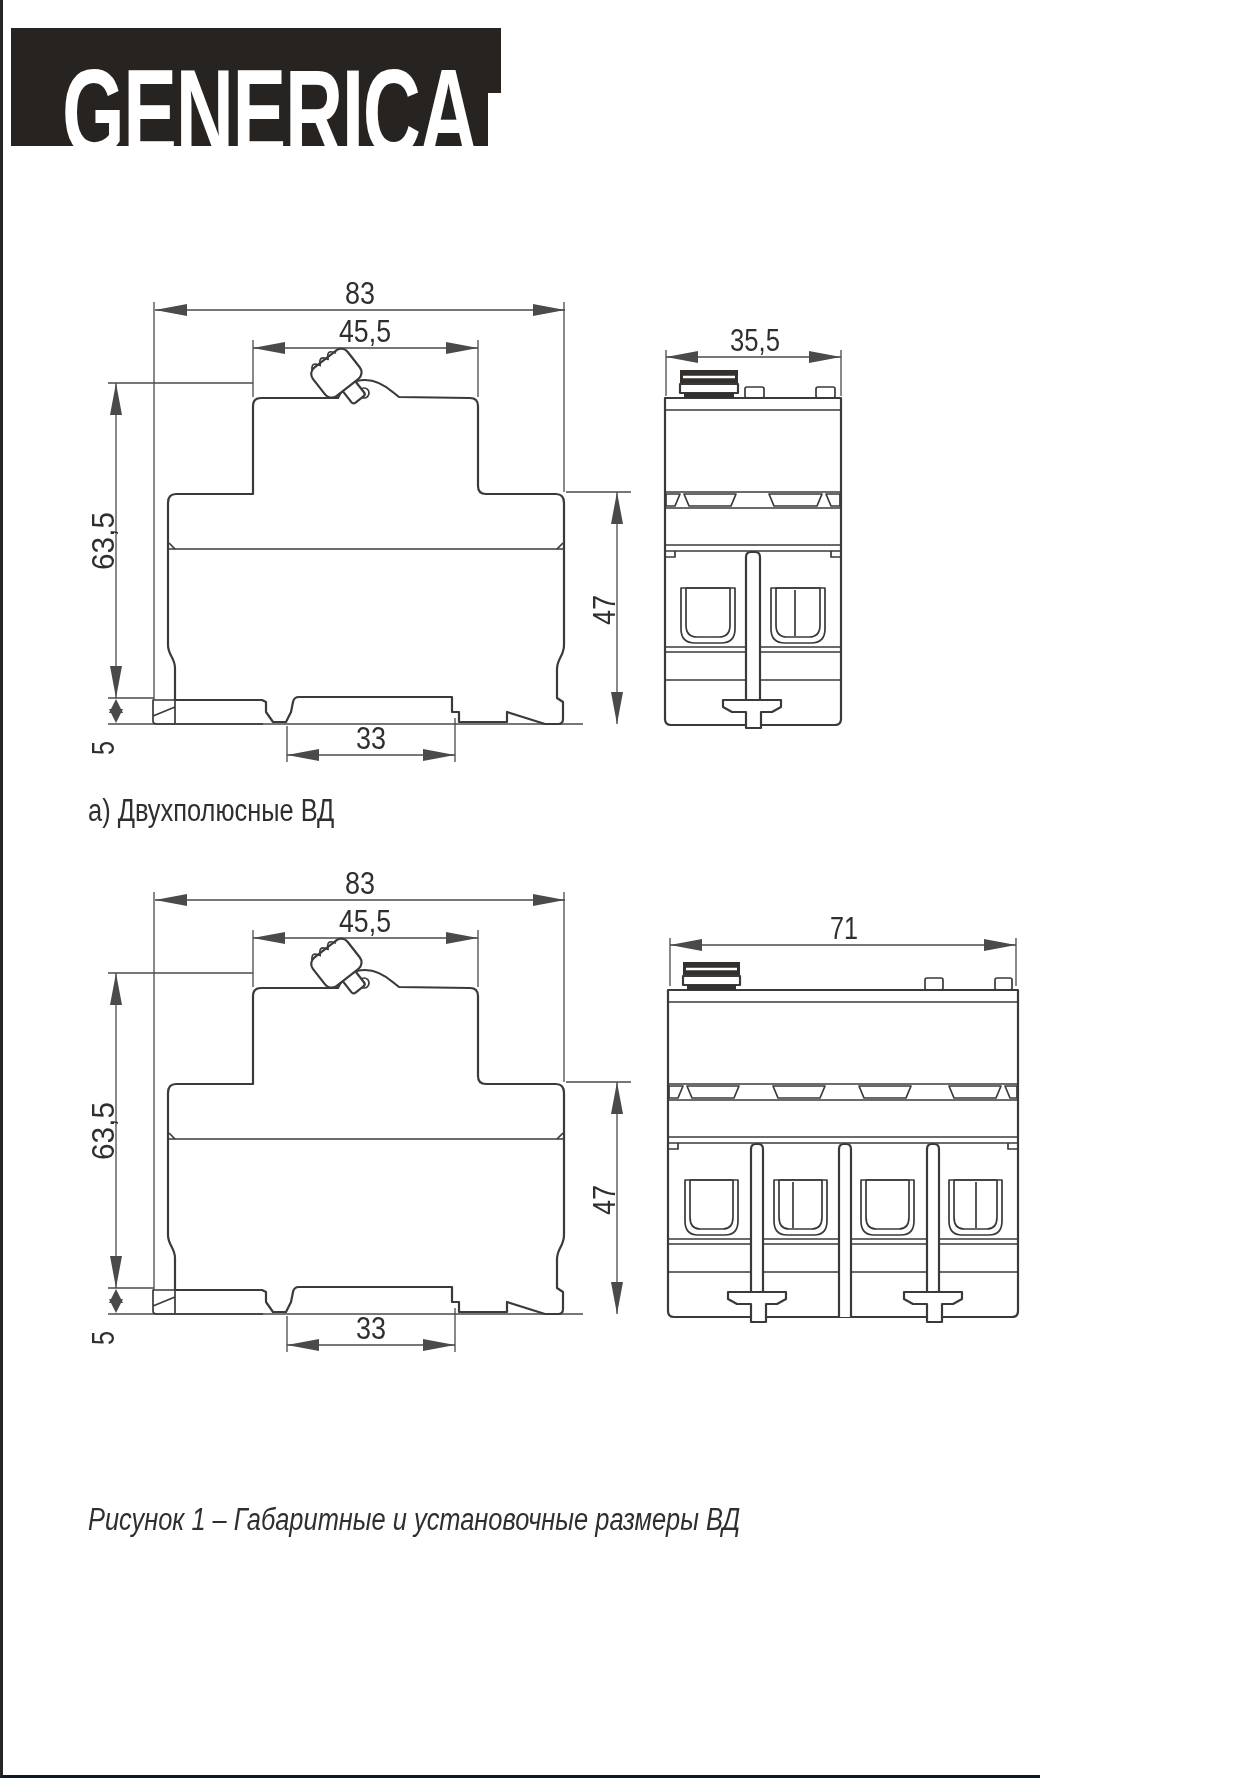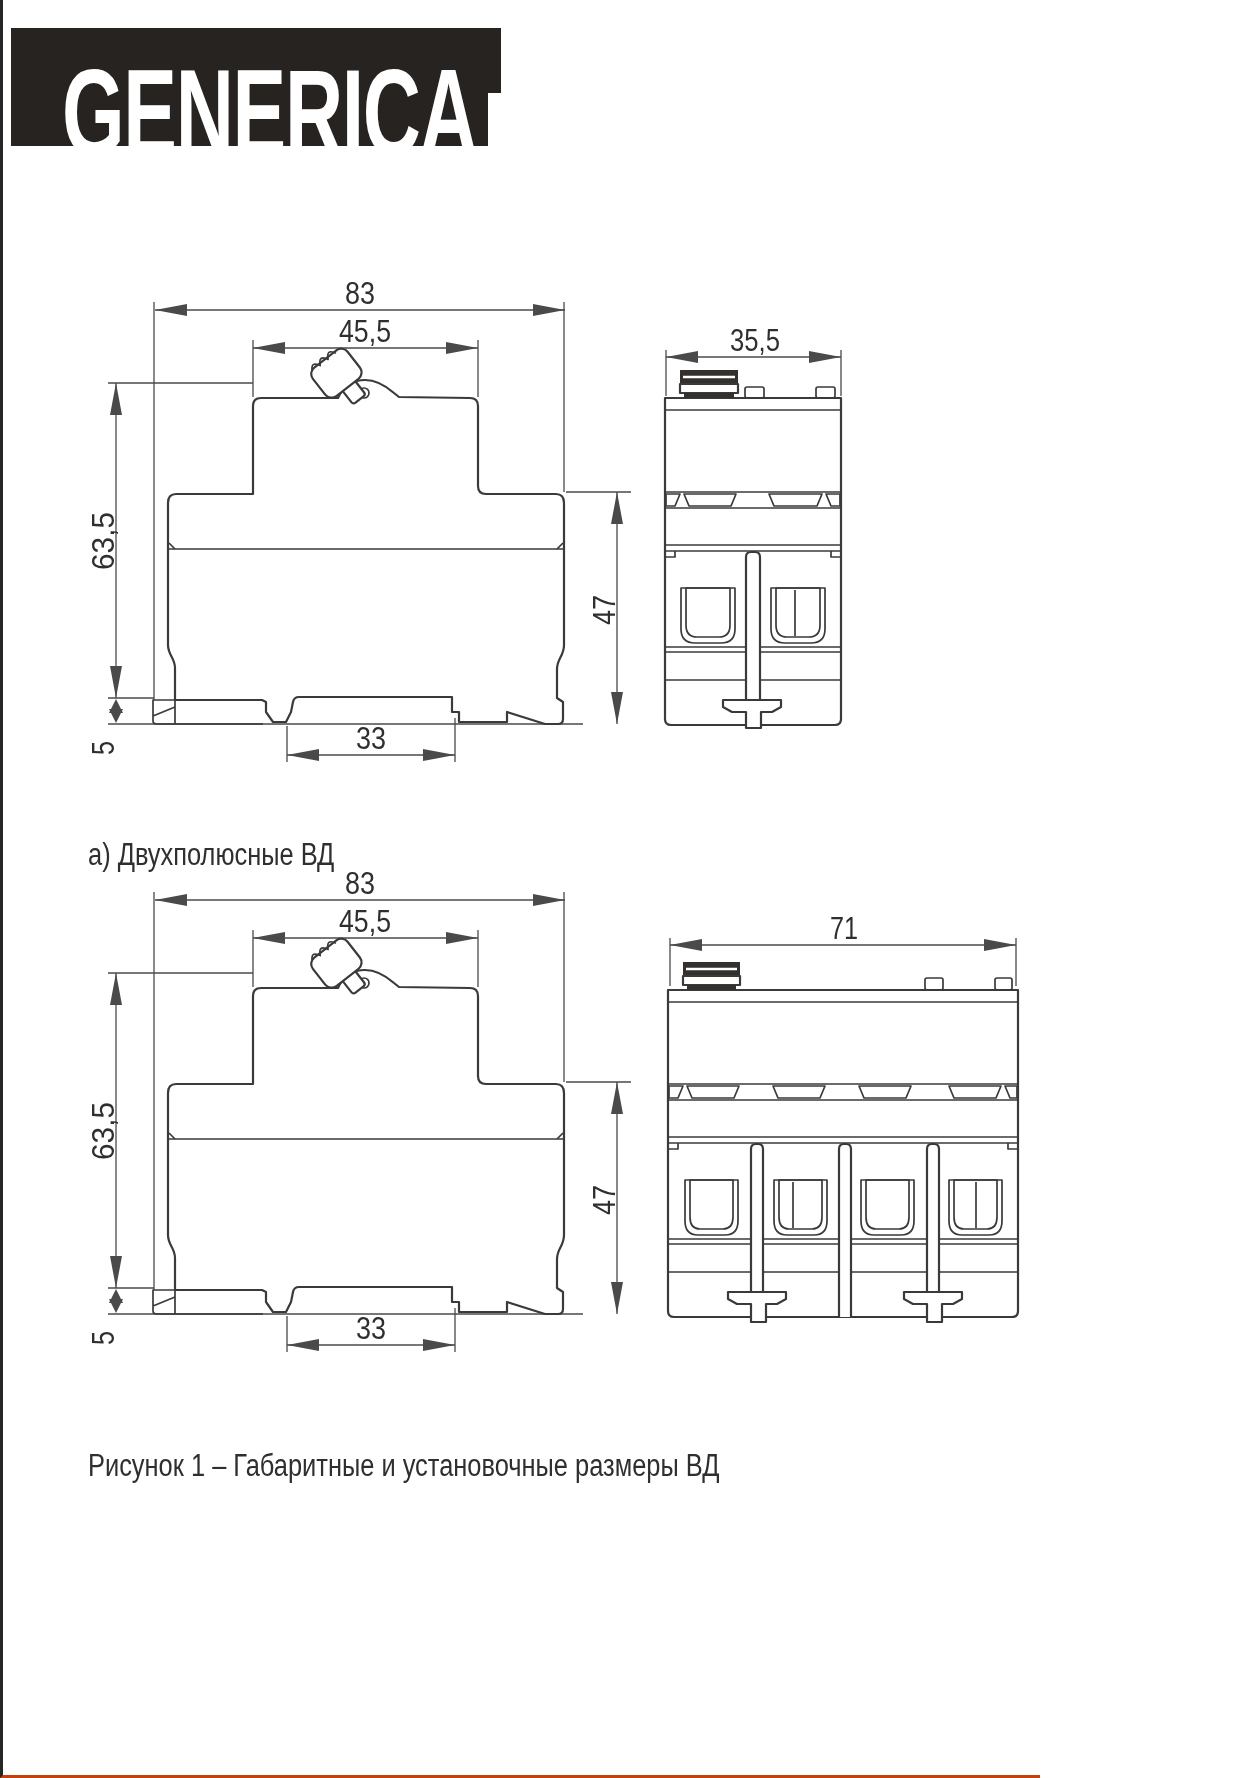--- a/index.html
+++ b/index.html
@@ -2,21 +2,21 @@
 <html><head>
 <meta charset="utf-8">
 <style>
   html,body { margin:0; padding:0; background:#ffffff; }
   .page {
     position:relative;
     width:1040px; height:1778px;
     background:#ffffff;
     box-sizing:border-box;
     border-left:3px solid #262626;
-    border-bottom:3px solid #c2410c;
+    border-bottom:3px solid #0f172a;
     overflow:hidden;
     font-family:"Liberation Sans", sans-serif;
   }
   .header-bar {
     position:absolute; left:8px; top:28px;
     width:477px; height:118px;
     background:#272320;
   }
   .header-step {
     position:absolute; right:-13px; top:0;
@@ -30,30 +30,29 @@
     font-size:122px; line-height:1;
     letter-spacing:-2px;
     transform:scaleX(0.66);
     transform-origin:0 100%;
     white-space:nowrap;
   }
   .caption {
     position:absolute;
     font-size:31px; color:#2f2f2f;
     white-space:nowrap;
-    margin-top:44px;
   }
   .caption > span {
     display:inline-block;
     transform:scaleX(0.82);
     transform-origin:0 0;
   }
   #cap-a   { left:85px; top:793px;  }
   #cap-b   { left:85px; top:1378px; }
-  #cap-fig { left:85px; top:1404px; }
+  #cap-fig { left:85px; top:1502px;font-style:italic; }
 
   svg.drawing { position:absolute; left:0; top:0; }
   .obj  { fill:none; stroke:#3a3a3a; stroke-width:2.2; stroke-linejoin:round; stroke-linecap:round; }
   .objf { fill:#ffffff; stroke:#3a3a3a; stroke-width:2.2; stroke-linejoin:round; }
   .thin { fill:none; stroke:#3a3a3a; stroke-width:1.7; stroke-linejoin:round; }
   .blk  { fill:#34302d; stroke:none; }
   .wht  { stroke:#ffffff; stroke-width:2.5; }
   .dim line { stroke:#4a4a4a; stroke-width:1.3; }
   .ar   { fill:#4a4a4a; stroke:none; }
   text.dimtxt {

